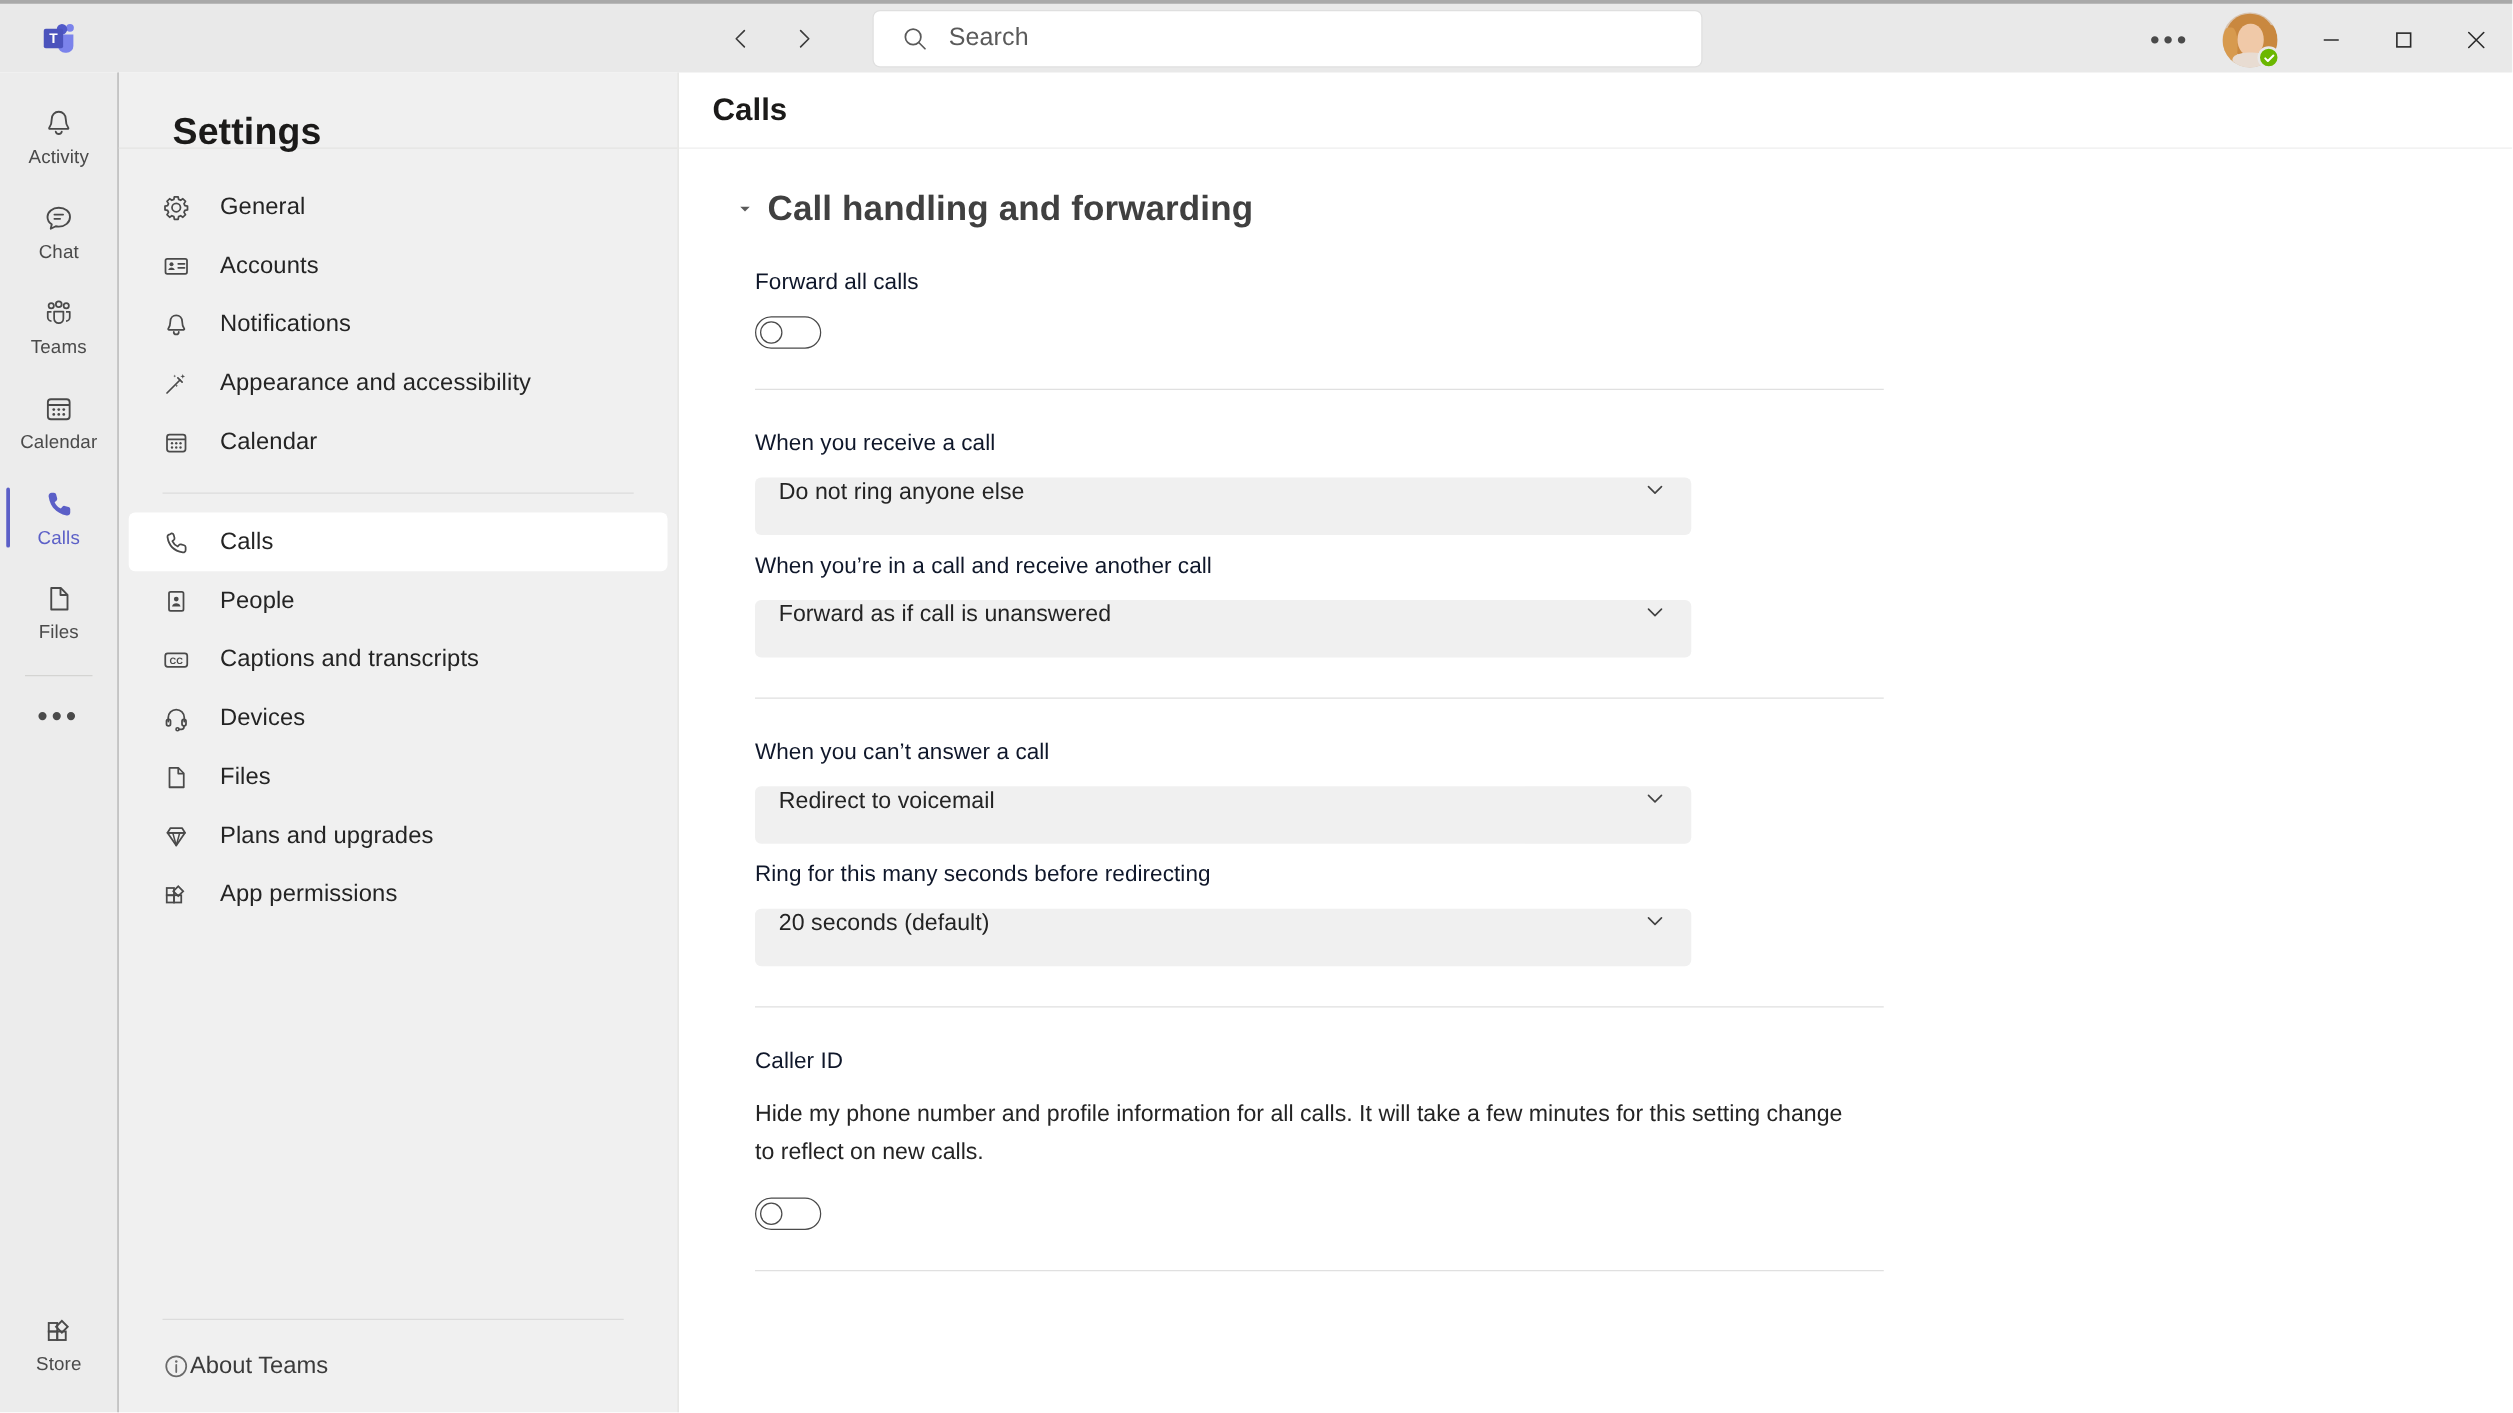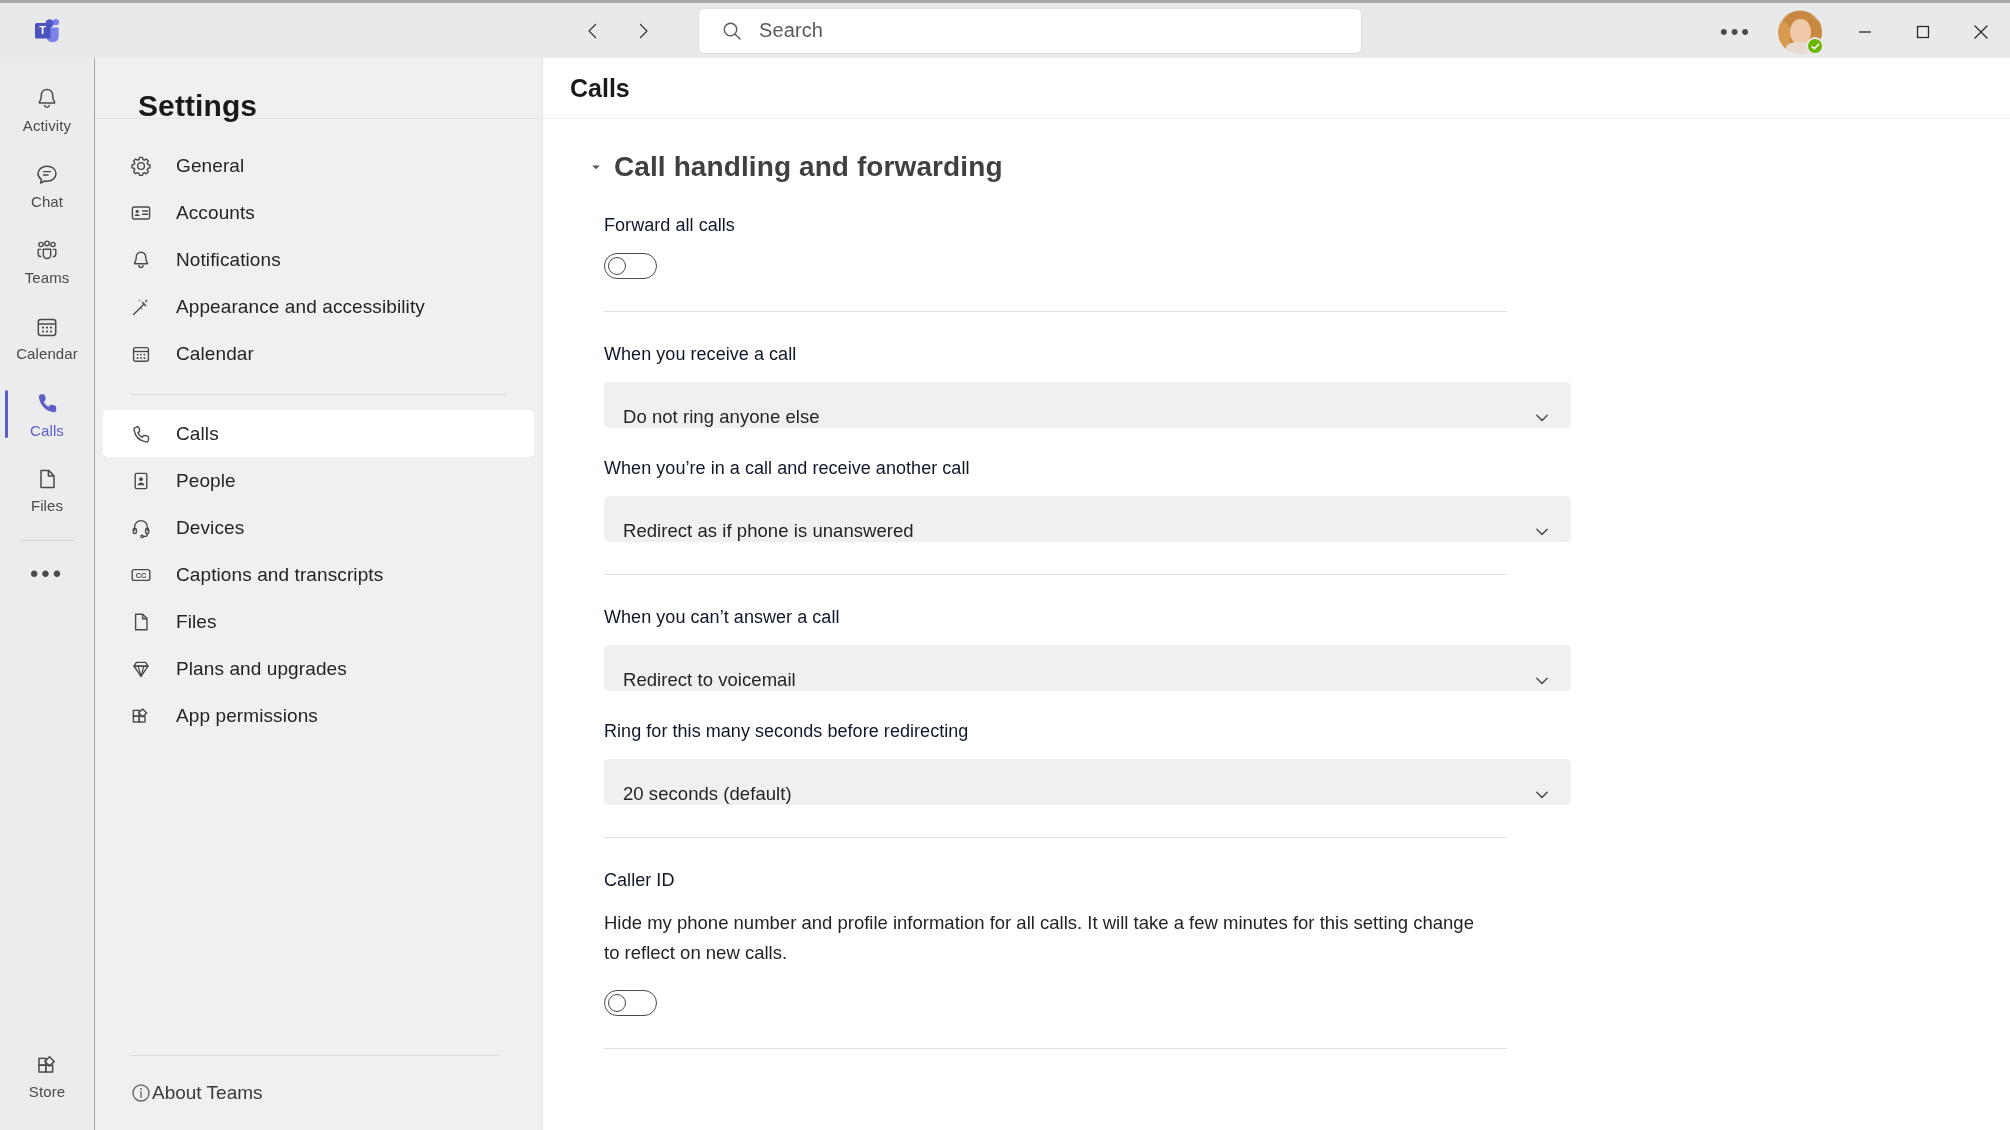--- a/index.html
+++ b/index.html
@@ -363,30 +363,30 @@
   }
 
   .hr {
     height: 1px;
     background: #e0e0e0;
     width: 903px;
     margin: 32px 0 32px 0;
   }
 
   .dropdown {
-    width: 967px;
+    width: 749px;
     height: 46px;
     background: #f0f0f0;
     border-radius: 5px;
     display: flex;
-    align-items: flex-end;
+    align-items: flex-start;
     justify-content: space-between;
     padding: 0 19px 0 19px;
     cursor: pointer;
-    margin-bottom: 30px;
+    margin-bottom: 14px;
   }
   .dropdown .dd-val {
     font-size: 18.5px;
     color: #242424;
     letter-spacing: .05px;
   }
   .dd-chev {
     width: 20px; height: 20px;
     display:flex; align-items:center; justify-content:center;
     color: #424242;
@@ -635,38 +635,38 @@
               <circle cx="11" cy="9.2" r="1.9" fill="#4a4a4a"></circle>
               <path d="M7.6 15.2c.4-1.7 1.8-2.6 3.4-2.6s3 .9 3.4 2.6z" fill="#4a4a4a"></path>
             </svg>
           </span>
           <span class="ni-label">People</span>
         </div>
 
         <div class="nav-item">
           <span class="nav-icon">
             <svg width="22" height="22" viewBox="0 0 22 22">
+              <rect x="2.2" y="5.6" width="17.6" height="10.8" rx="2" fill="none" stroke="#4a4a4a" stroke-width="1.4"></rect>
+              <text x="11" y="14.2" font-size="7.4" font-weight="bold" fill="#4a4a4a" text-anchor="middle" font-family="Liberation Sans, sans-serif">CC</text>
+            </svg>
+          </span>
+          <span class="ni-label">Captions and transcripts</span>
+        </div>
+
+        <div class="nav-item">
+          <span class="nav-icon">
+            <svg width="22" height="22" viewBox="0 0 22 22">
               <path d="M4.6 13.2V10a6.4 6.4 0 0 1 12.8 0v3.2" fill="none" stroke="#4a4a4a" stroke-width="1.4" stroke-linecap="round"></path>
               <rect x="3.2" y="11.4" width="3.2" height="5.2" rx="1.5" fill="none" stroke="#4a4a4a" stroke-width="1.4"></rect>
               <rect x="15.6" y="11.4" width="3.2" height="5.2" rx="1.5" fill="none" stroke="#4a4a4a" stroke-width="1.4"></rect>
               <path d="M17.2 16.6v.8a2 2 0 0 1-2 2h-2" fill="none" stroke="#4a4a4a" stroke-width="1.4" stroke-linecap="round"></path>
               <circle cx="12" cy="19.4" r="1.2" fill="none" stroke="#4a4a4a" stroke-width="1.3"></circle>
             </svg>
           </span>
           <span class="ni-label">Devices</span>
-        </div>
-
-        <div class="nav-item">
-          <span class="nav-icon">
-            <svg width="22" height="22" viewBox="0 0 22 22">
-              <rect x="2.2" y="5.6" width="17.6" height="10.8" rx="2" fill="none" stroke="#4a4a4a" stroke-width="1.4"></rect>
-              <text x="11" y="14.2" font-size="7.4" font-weight="bold" fill="#4a4a4a" text-anchor="middle" font-family="Liberation Sans, sans-serif">CC</text>
-            </svg>
-          </span>
-          <span class="ni-label">Captions and transcripts</span>
         </div>
 
         <div class="nav-item">
           <span class="nav-icon">
             <svg width="22" height="22" viewBox="0 0 22 22">
               <path d="M5.6 3.2h7L17 7.6v11.2H5.6z" fill="none" stroke="#4a4a4a" stroke-width="1.4" stroke-linejoin="round"></path>
               <path d="M12.6 3.2v4.6H17" fill="none" stroke="#4a4a4a" stroke-width="1.4" stroke-linejoin="round"></path>
             </svg>
           </span>
           <span class="ni-label">Files</span>
@@ -741,21 +741,21 @@
             <span class="dd-val">Do not ring anyone else</span>
             <span class="dd-chev">
               <svg width="18" height="18" viewBox="0 0 18 18">
                 <path d="M3.8 6.3 9 11.5l5.2-5.2" fill="none" stroke="#424242" stroke-width="1.3" stroke-linecap="round" stroke-linejoin="round"></path>
               </svg>
             </span>
           </div>
 
           <div class="field-label">When you’re in a call and receive another call</div>
           <div class="dropdown">
-            <span class="dd-val">Redirect as if phone is unanswered</span>
+            <span class="dd-val">Forward as if call is unanswered</span>
             <span class="dd-chev">
               <svg width="18" height="18" viewBox="0 0 18 18">
                 <path d="M3.8 6.3 9 11.5l5.2-5.2" fill="none" stroke="#424242" stroke-width="1.3" stroke-linecap="round" stroke-linejoin="round"></path>
               </svg>
             </span>
           </div>
 
           <div class="hr"></div>
 
           <div class="field-label">When you can’t answer a call</div>

